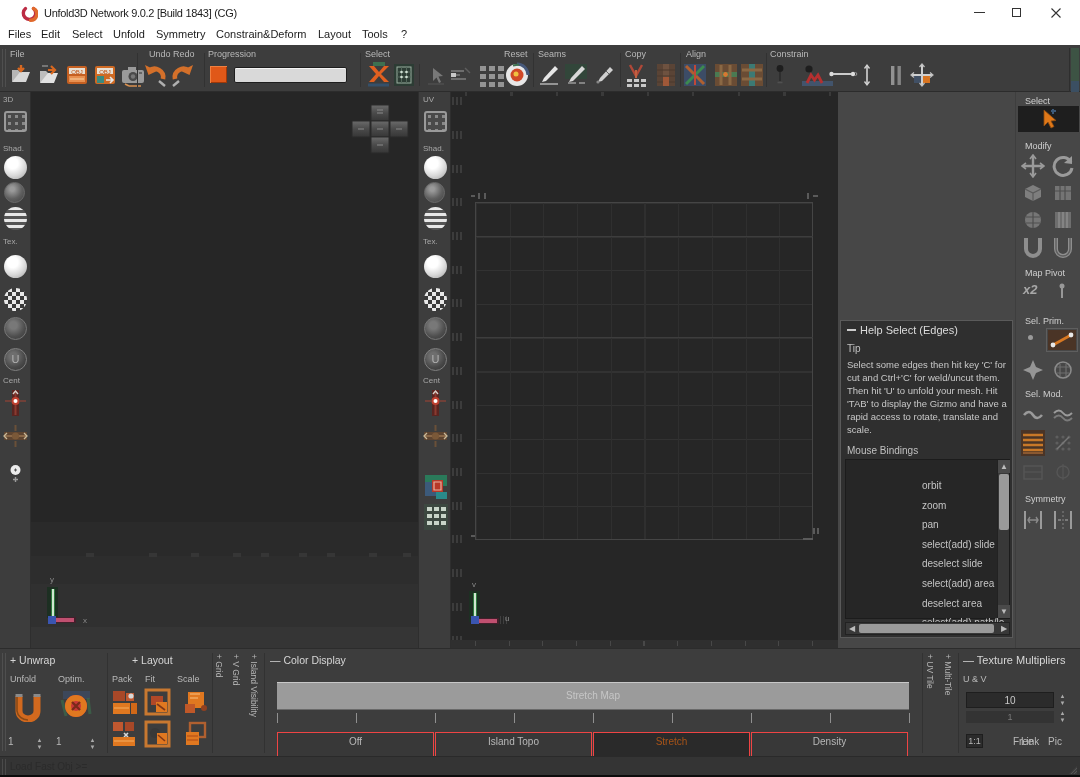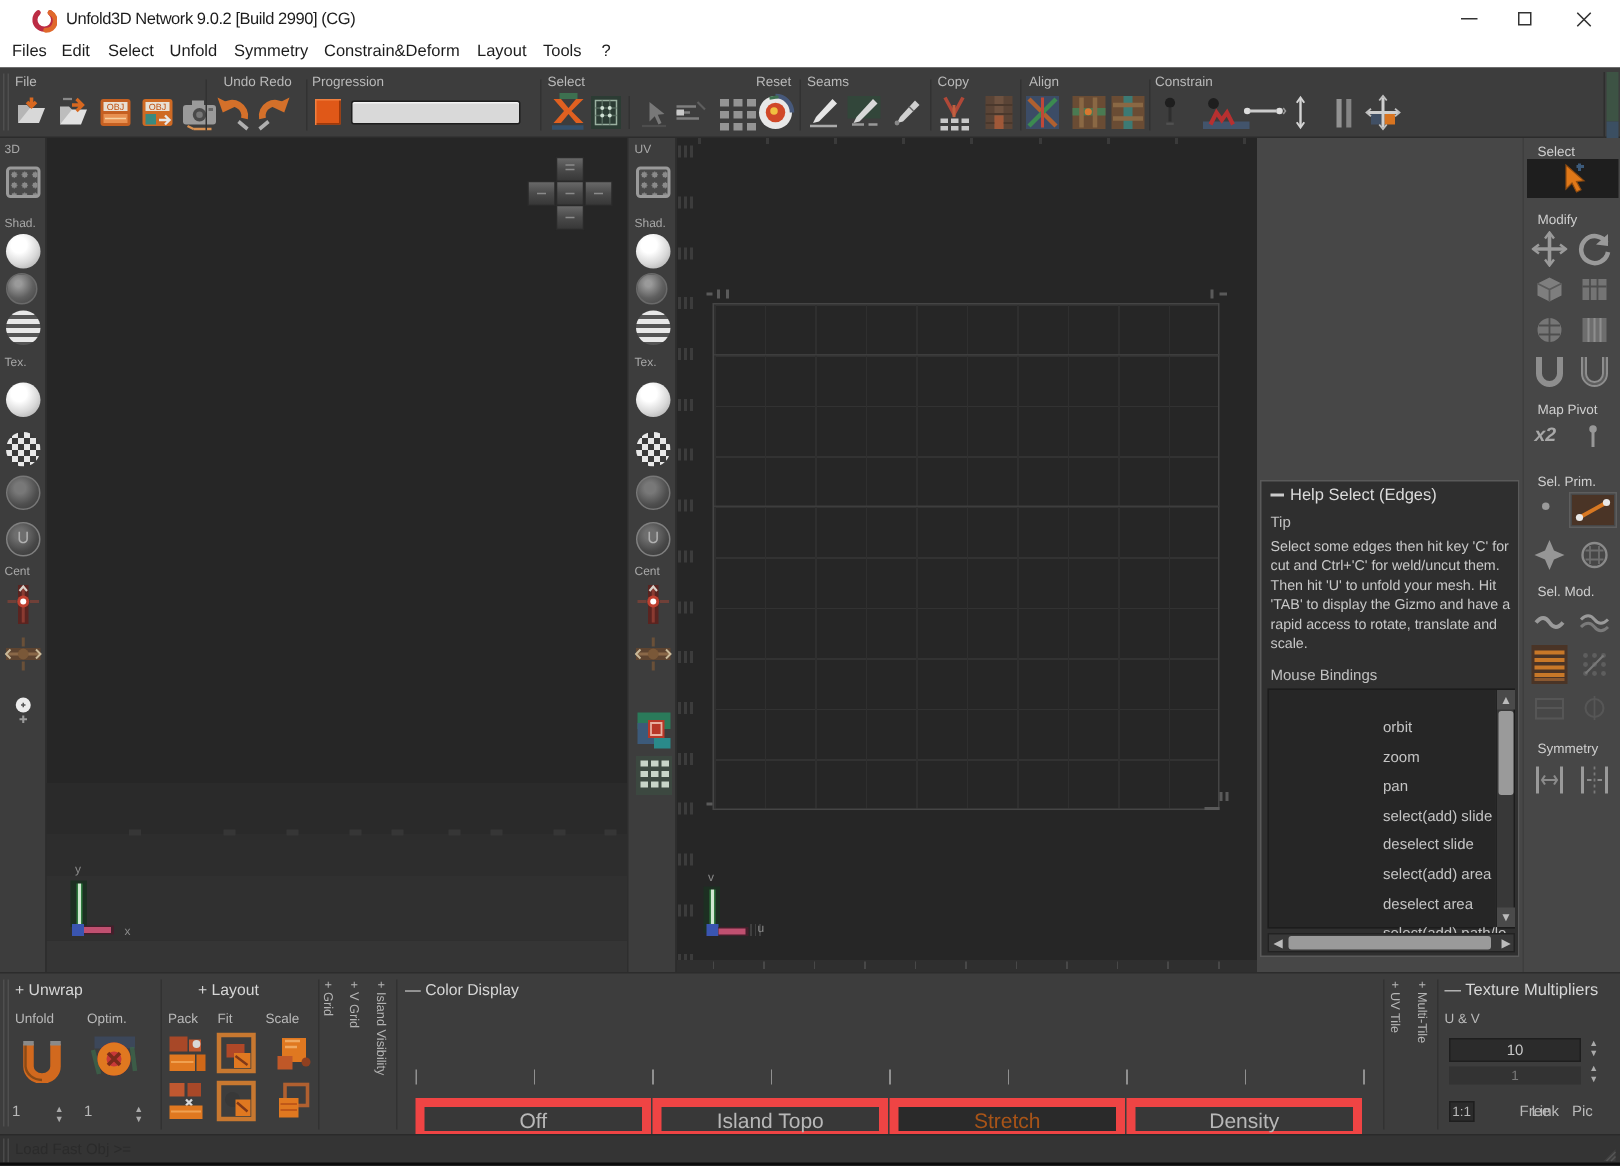--- a/index.html
+++ b/index.html
@@ -21,33 +21,33 @@
   background:repeating-linear-gradient(180deg, #e8e8e8 0 3px, #555 3px 6px); }
 .sphc { width:23px; height:23px; border-radius:50%;
   background:conic-gradient(#e8e8e8 0 25%, #3a3a3a 0 50%, #e8e8e8 0 75%, #3a3a3a 0) 0 0/8px 8px; }
 .sphg { width:23px; height:23px; border-radius:50%; border:1px solid #777;
   background:radial-gradient(circle at 40% 35%, #787878 0 20%, #4e4e4e 60%, #383838 100%); }
 .sphu { width:23px; height:23px; border-radius:50%; border:1px solid #808080; color:#b0b0b0;
   font-size:11px; text-align:center; line-height:21px;
   background:radial-gradient(circle at 40% 35%, #6e6e6e 0 20%, #484848 60%, #343434 100%); }
 .spn { width:11px; height:14px; color:#aaa; font-size:6px; line-height:7px; text-align:center; }
 .spn::before { content:"\25B2\A\25BC"; white-space:pre; }
-.btn { height:28px; background:#383838; border:6px solid #ef4444; color:#b8b8b8;
-  text-align:center; line-height:18px; font-size:14px; }
+.btn { height:28px; background:#383838; border:1px solid #ef4444; color:#b8b8b8;
+  text-align:center; line-height:18px; font-size:10px; }
 </style>
 </head>
 <body>
 <div id="stage">
 
 <div class="ab" style="left:0;top:0;width:1080px;height:26px;background:#ffffff;">
   <svg class="ab" style="left:21px;top:5px;" width="17" height="17" viewBox="0 0 17 17">
     <path d="M4.5 3.5 a6.2 6.2 0 1 0 8 0" stroke="#bc2c44" stroke-width="3.4" fill="none" stroke-linecap="round"></path>
     <path d="M12.5 3.5 a6.2 6.2 0 0 1 -3 11.7" stroke="#e0692c" stroke-width="3.4" fill="none" stroke-linecap="round"></path>
   </svg>
-  <div class="ab" style="left:44px;top:7px;font-size:11px;letter-spacing:-0.3px;color:#1c1c1c;">Unfold3D Network 9.0.2 [Build 2990] (CG)</div>
+  <div class="ab" style="left:44px;top:7px;font-size:11px;letter-spacing:-0.3px;color:#1c1c1c;">Unfold3D Network 9.0.2 [Build 1843] (CG)</div>
   <div class="ab" style="left:974px;top:12px;width:11px;height:1px;background:#333;"></div>
   <div class="ab" style="left:1012px;top:8px;width:9px;height:9px;border:1px solid #333;"></div>
   <svg class="ab" style="left:1051px;top:8px;" width="10" height="10" viewBox="0 0 10 10">
     <path d="M0.5 0.5 L9.5 9.5 M9.5 0.5 L0.5 9.5" stroke="#333" stroke-width="1.1"></path>
   </svg>
 </div>
 
 <div class="ab" style="left:0;top:26px;width:1080px;height:19px;background:#ffffff;font-size:11px;color:#1c1c1c;">
   <span class="ab" style="left:8px;top:2px;">Files</span>
   <span class="ab" style="left:41px;top:2px;">Edit</span>
@@ -658,20 +658,22 @@
     <path d="M5 16 L16 16 M5 20 L16 20" stroke="#c05818" stroke-width="1.4"></path>
   </svg>
   <div class="ab sep" style="left:212px;top:4px;height:100px;"></div>
 
   <div class="ab vlbl" style="left:214px;top:5px;">+ Grid</div>
   <div class="ab vlbl" style="left:231px;top:5px;">+ V Grid</div>
   <div class="ab vlbl" style="left:249px;top:5px;">+ Island Visibility</div>
   <div class="ab sep" style="left:264px;top:4px;height:100px;"></div>
 
   <div class="ab" style="left:270px;top:5px;color:#d6d6d6;font-size:10.5px;">— Color Display</div>
+  <div class="ab" style="left:277px;top:33px;width:632px;height:28px;background:#9b9b9b;border-top:1px solid #c8c8c8;border-bottom:1px solid #6a6a6a;
+       color:#c6c6c6;text-align:center;line-height:26px;font-size:10px;">Stretch Map</div>
   <div class="ab" style="left:277px;top:64px;width:634px;height:10px;
     background:repeating-linear-gradient(90deg, #909090 0 1px, transparent 1px 79px);"></div>
   <div class="ab btn" style="left:277px;top:83px;width:157px;">Off</div>
   <div class="ab btn" style="left:435px;top:83px;width:157px;">Island Topo</div>
   <div class="ab btn" style="left:593px;top:83px;width:157px;background:#2a2a2a;color:#a85418;">Stretch</div>
   <div class="ab btn" style="left:751px;top:83px;width:157px;">Density</div>
   <div class="ab sep" style="left:922px;top:4px;height:100px;"></div>
 
   <div class="ab vlbl" style="left:925px;top:5px;">+ UV Tile</div>
   <div class="ab vlbl" style="left:943px;top:5px;">+ Multi-Tile</div>

